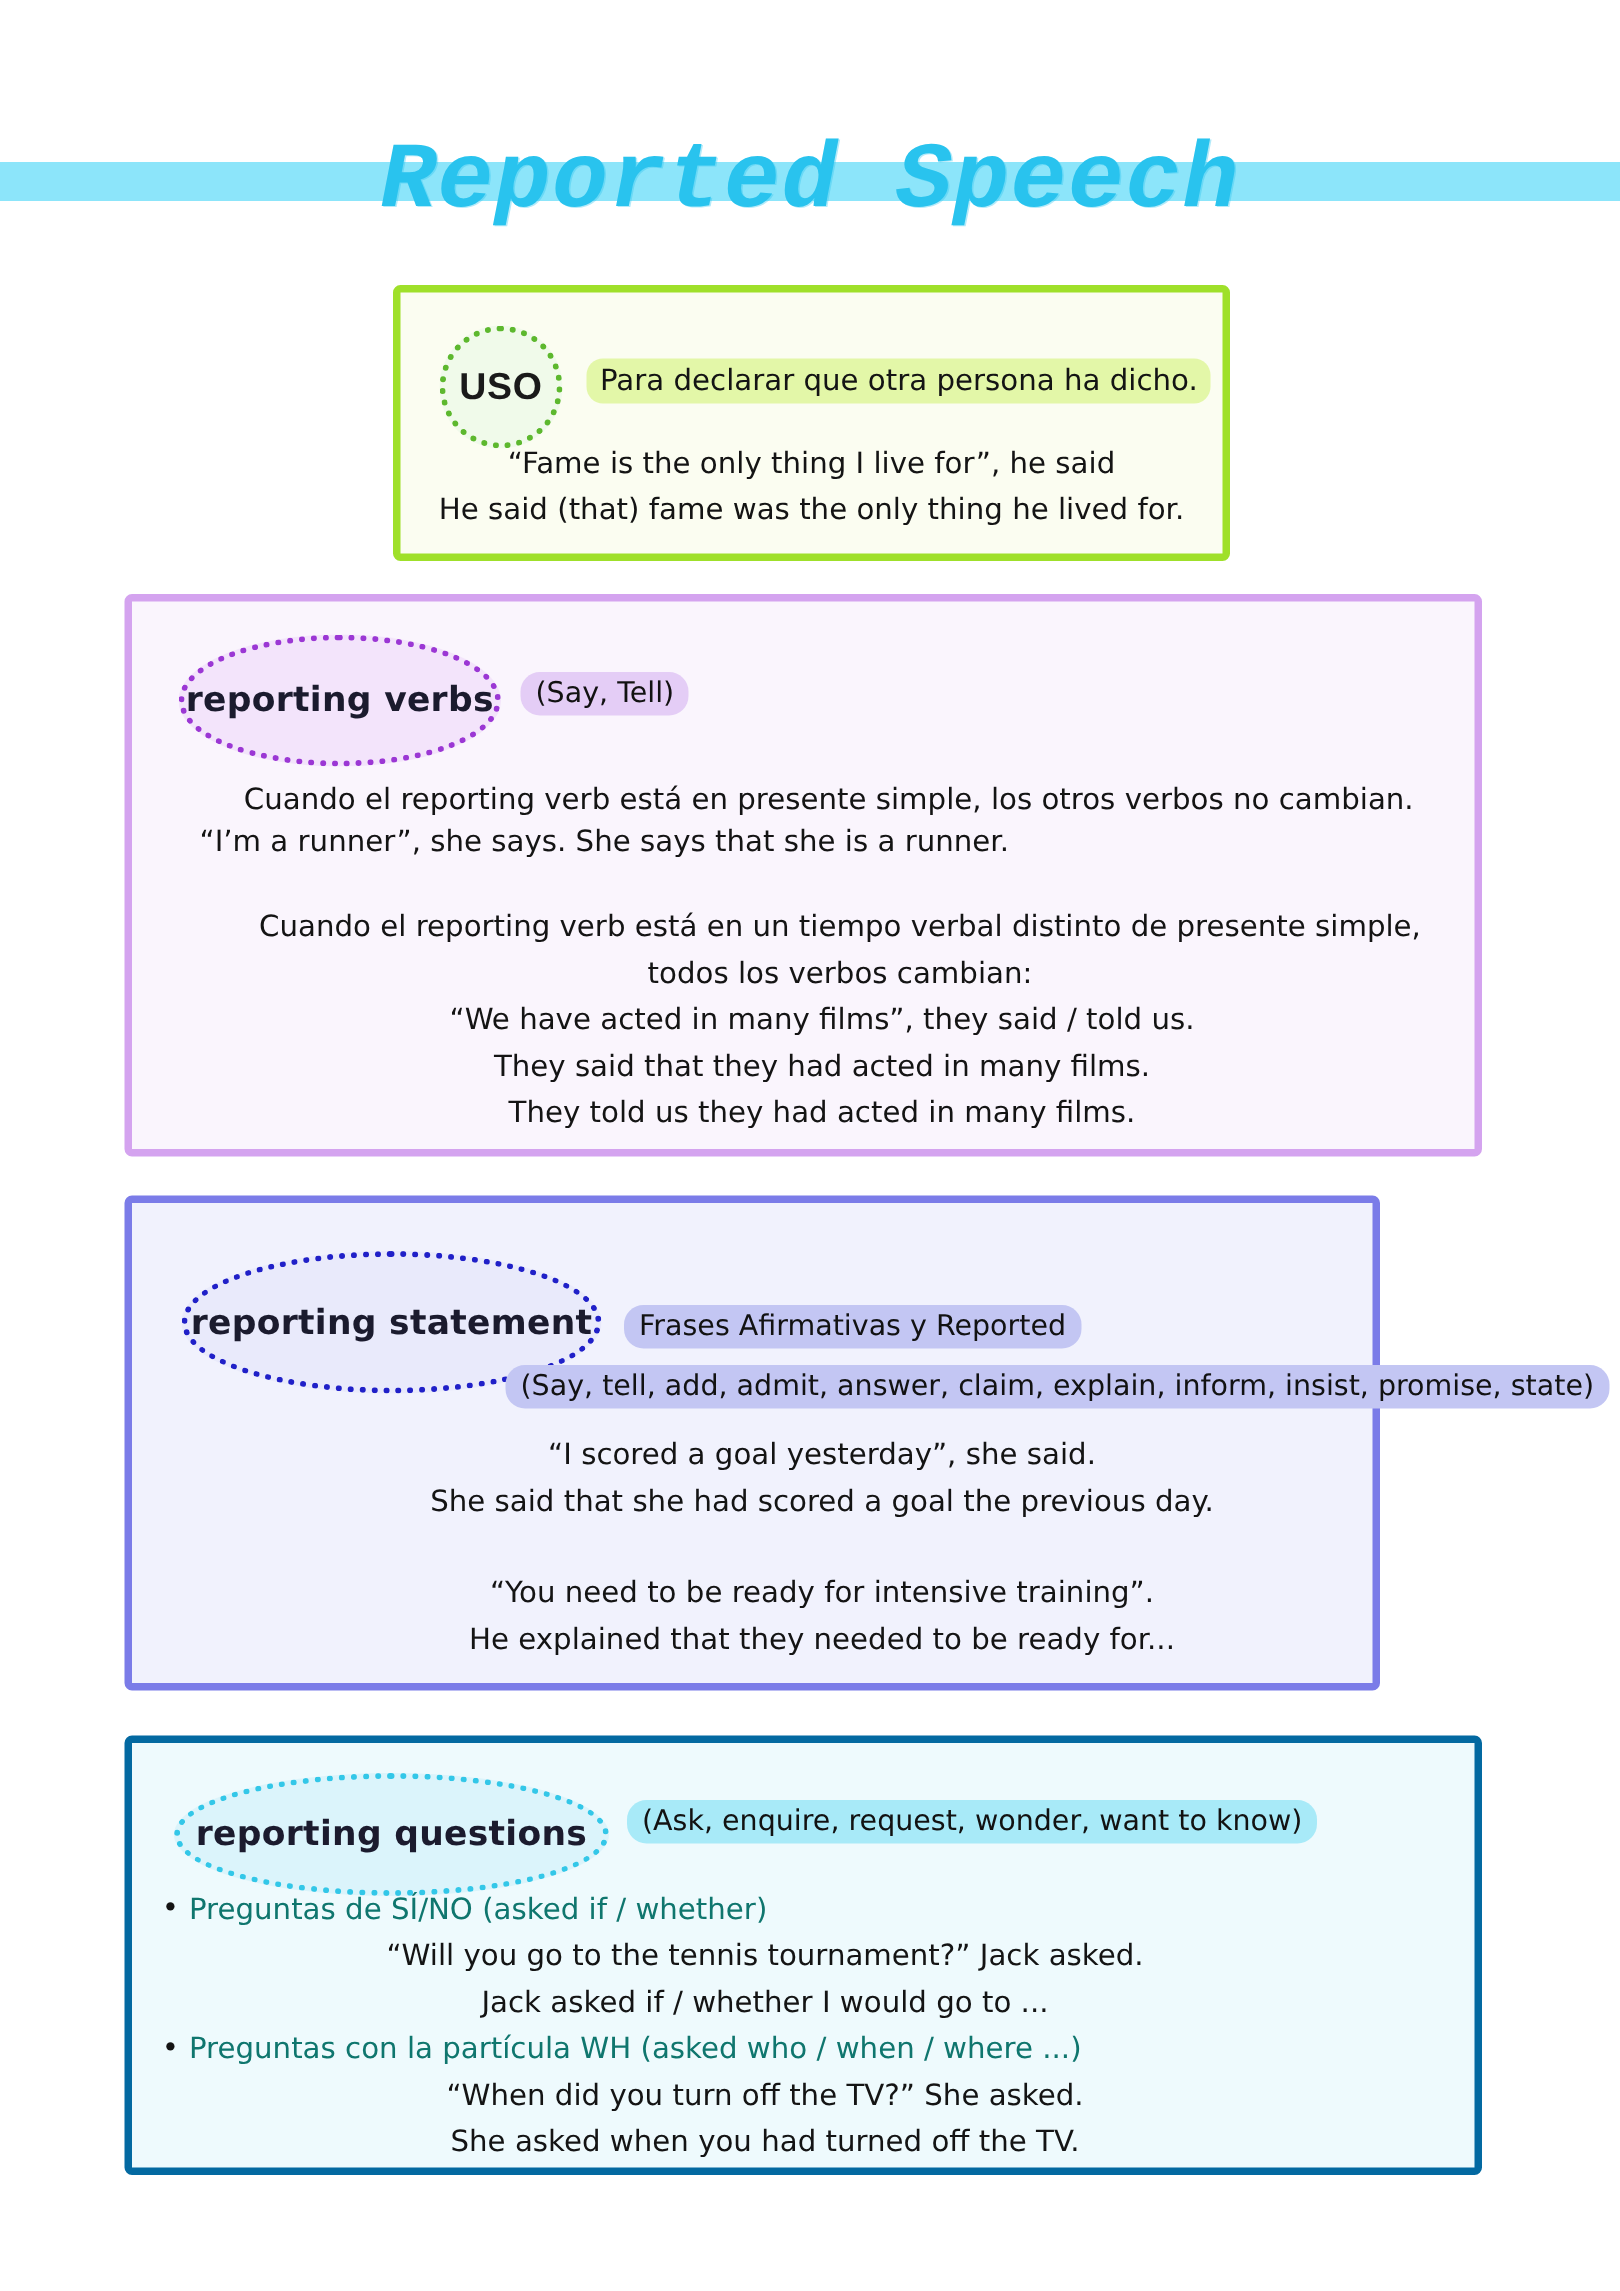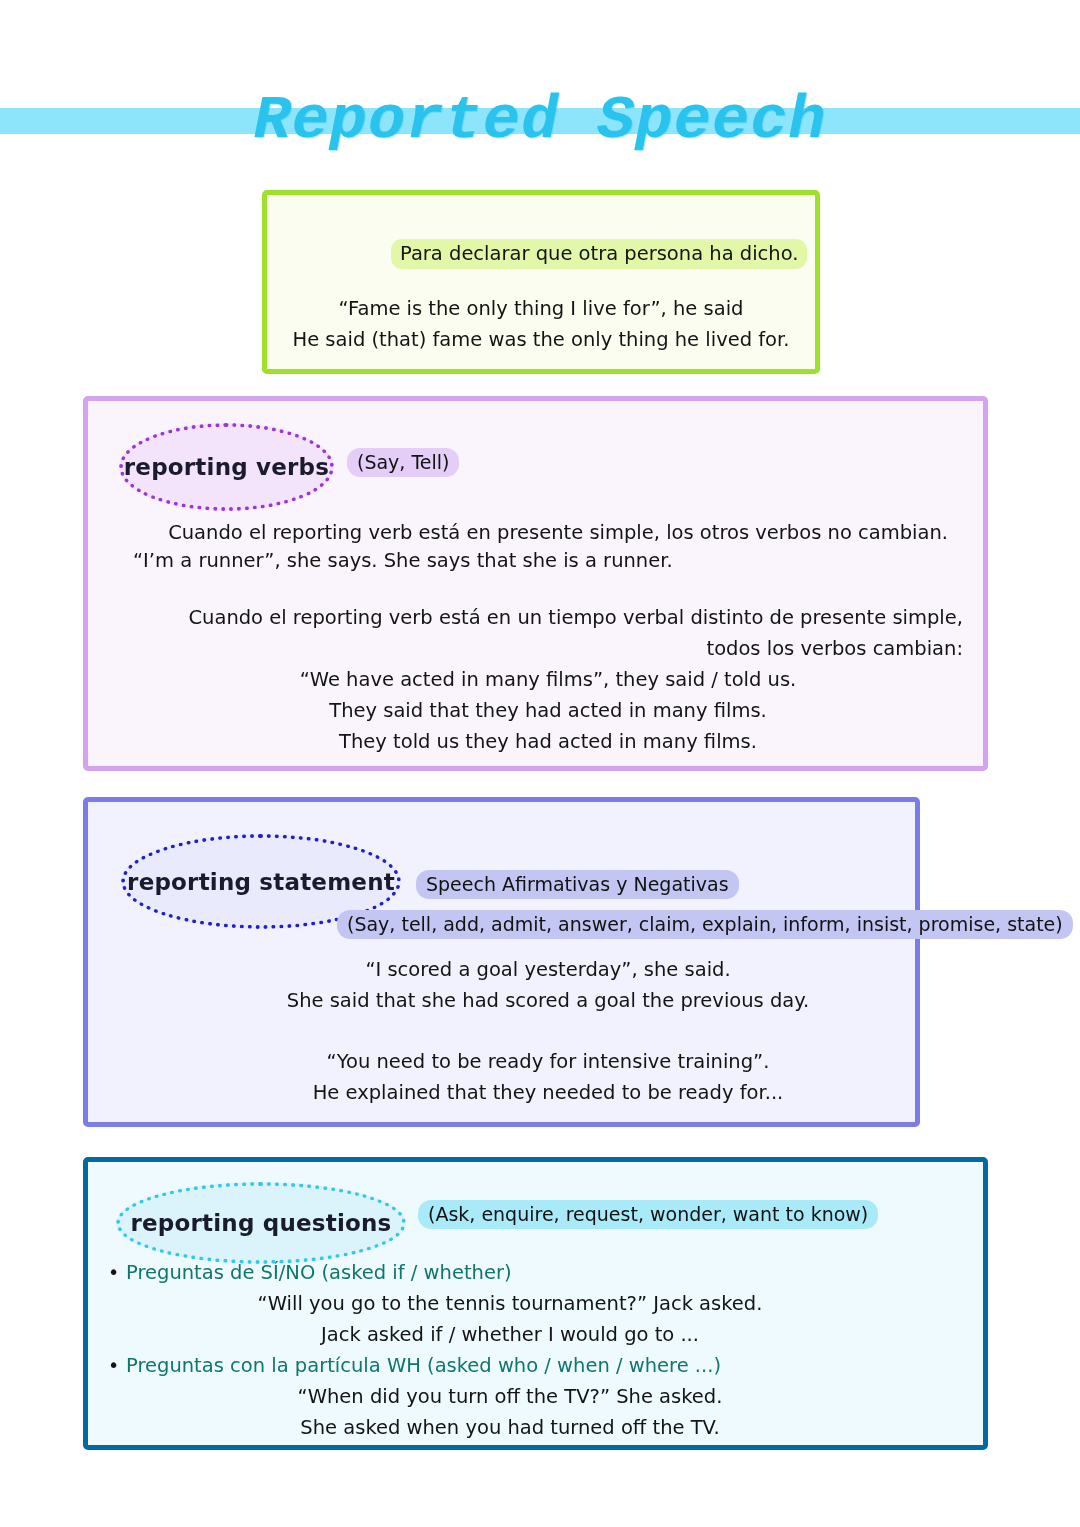--- a/index.html
+++ b/index.html
@@ -204,21 +204,21 @@
   }
 
   
   .body-text {
     position: absolute;
     font-family: "DejaVu Sans", sans-serif;
     font-size: 19.5px;
     color: #141414;
     line-height: 31px;
   }
-  .left-block   { text-align: right; }
+  .left-block   { text-align: center; margin-left: 12px; }
 
   #verbs-para1 { left: 45px; top: 116px; width: 815px; }
   #verbs-para1-ex { left: 45px; top: 144px; width: 830px; text-align: left; }
   #verbs-para2 { left: 45px; top: 201px; width: 830px; }
   #verbs-examples { left: 45px; top: 263px; width: 830px; text-align: center; }
 
   #statement-examples-1 { left: 45px; top: 152px; width: 830px; text-align: center; }
   #statement-examples-2 { left: 45px; top: 244px; width: 830px; text-align: center; }
 
   #questions-list {
@@ -256,20 +256,23 @@
     padding-right: 60px;
   }
 </style>
 </head>
 <body>
 
 <div id="title-band"></div>
 <div id="page-title">Reported Speech</div>
 
 <div class="card" id="uso-card">
+  <div id="uso-badge">
+    <span id="uso-badge-label">USO</span>
+  </div>
   <div id="uso-highlight">Para declarar que otra persona ha dicho.</div>
   <div id="uso-examples">
     <div>“Fame is the only thing I live for”, he said</div>
     <div>He said (that) fame was the only thing he lived for.</div>
   </div>
 </div>
 
 <div class="card" id="verbs-card">
   <div class="sec-ellipse" id="verbs-ellipse">
     <span class="sec-title">reporting verbs</span>
@@ -283,21 +286,21 @@
     <div>“We have acted in many films”, they said / told us.</div>
     <div>They said that they had acted in many films.</div>
     <div>They told us they had acted in many films.</div>
   </div>
 </div>
 
 <div class="card" id="statement-card">
   <div class="sec-ellipse" id="statement-ellipse">
     <span class="sec-title">reporting statement</span>
   </div>
-  <div class="sec-tag" id="statement-tag-1">Speech Afirmativas y Negativas</div>
+  <div class="sec-tag" id="statement-tag-1">Frases Afirmativas y Reported</div>
   <div class="sec-tag" id="statement-tag-2">(Say, tell, add, admit, answer, claim, explain, inform, insist,  promise, state)</div>
 
   <div class="body-text" id="statement-examples-1">
     <div>“I scored a goal yesterday”, she said.</div>
     <div>She said that she had scored a goal the previous day.</div>
   </div>
   <div class="body-text" id="statement-examples-2">
     <div>“You need to be ready for intensive training”.</div>
     <div>He explained that they needed to be ready for...</div>
   </div>

